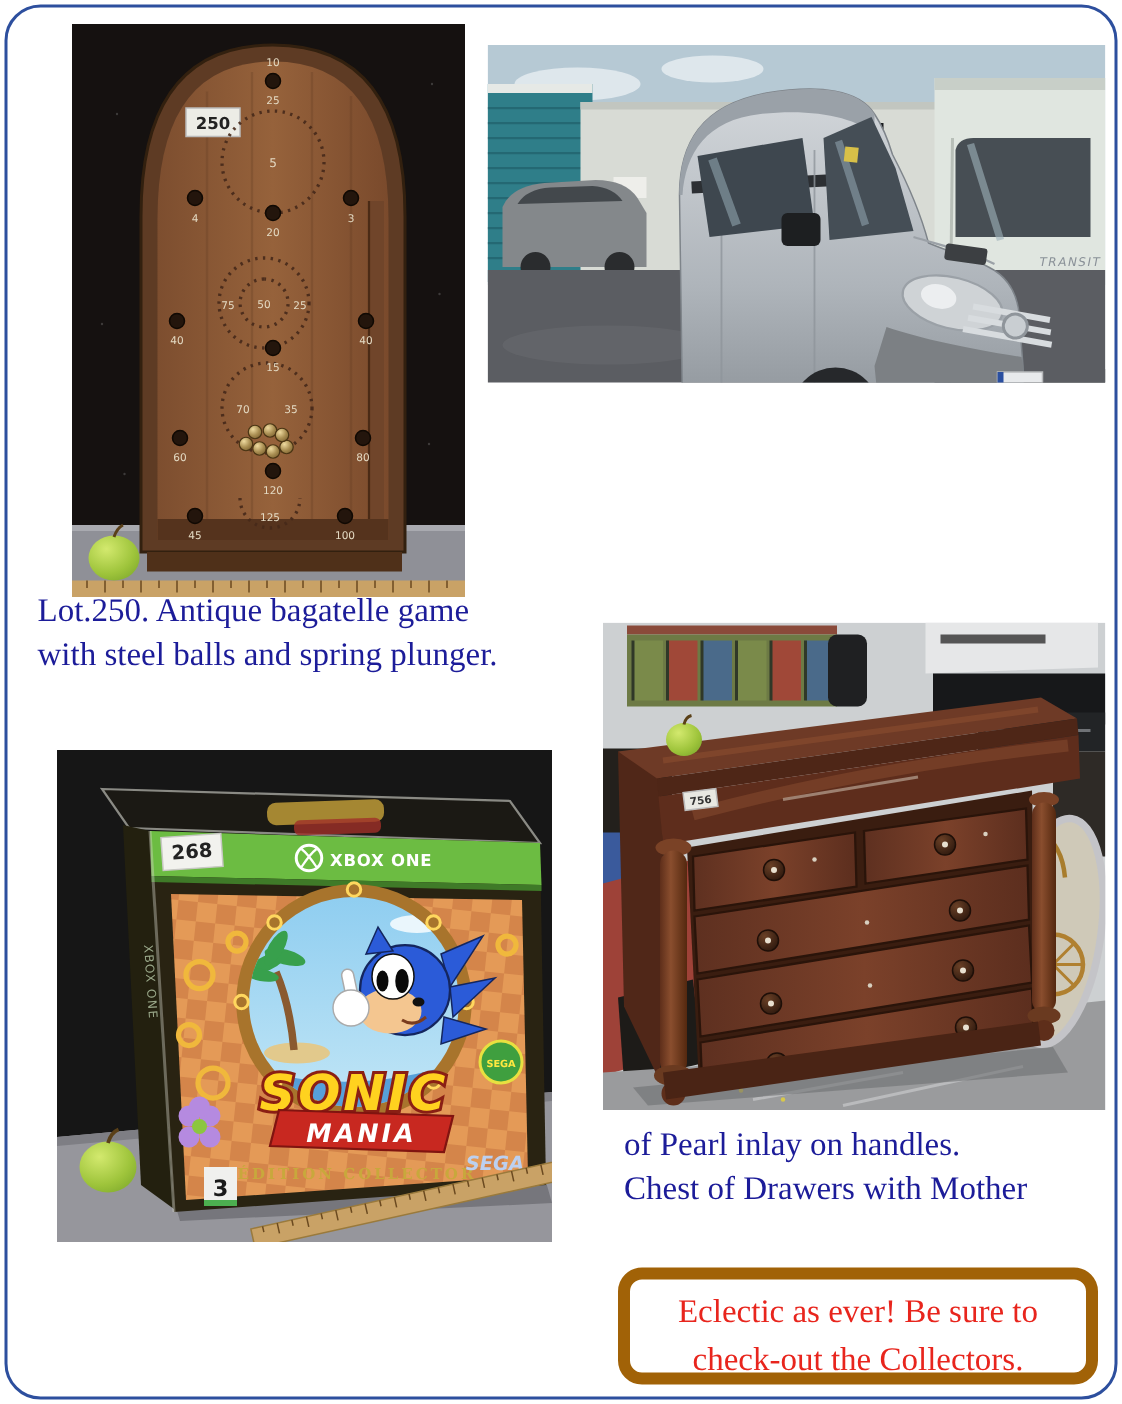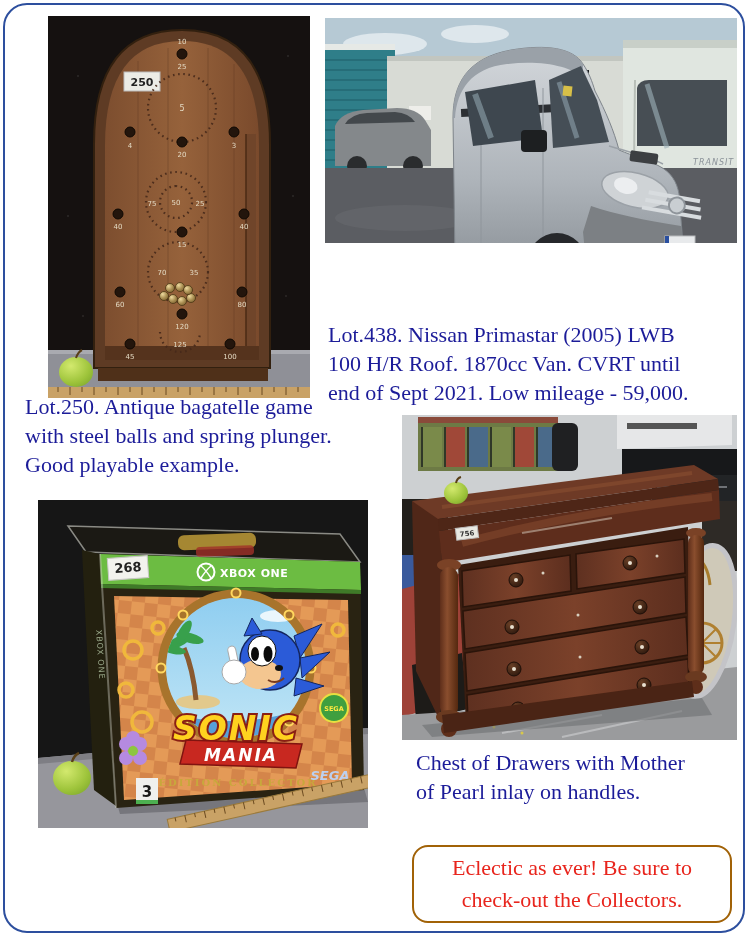--- a/index.html
+++ b/index.html
@@ -5,21 +5,21 @@
   html,body{margin:0;padding:0;background:#ffffff;}
   .page{position:relative;width:748px;height:936px;background:#ffffff;overflow:hidden;
         font-family:"Liberation Serif","DejaVu Serif",serif;}
   .page-border{position:absolute;inset:3px;border:2px solid #2d4f9e;border-radius:24px;pointer-events:none;}
   .photo{position:absolute;overflow:hidden;}
   .photo svg{display:block;}
   .caption{position:absolute;color:#1c1c99;font-size:22px;line-height:29px;font-weight:500;}
   .caption div{white-space:nowrap;}
   .caption.center{text-align:center;}
   .notice{position:absolute;left:412px;top:845px;width:320px;height:78px;box-sizing:border-box;
-          border:2px solid #a16207;border-radius:16px;color:#e8251d;font-size:22px;line-height:32px;
+          border:8px solid #a16207;border-radius:16px;color:#e8251d;font-size:22px;line-height:32px;
           text-align:center;padding-top:5px;font-weight:500;}
   svg text{font-family:"DejaVu Sans",sans-serif;}
 </style>
 </head>
 <body>
 
 <div class="page">
 
   <div class="photo" style="left:48px;top:16px;width:262px;height:382px">
     <svg width="262" height="382" viewBox="0 0 262 382">
@@ -120,21 +120,21 @@
           <circle cx="132" cy="271" r="4.5"></circle>
         <circle cx="140" cy="274" r="4.5"></circle>
       </g>
       <g>
         <ellipse cx="28" cy="356" rx="17" ry="15" fill="url(#b-apple)"></ellipse>
         <path d="M28,342 q2,-6 6,-8" stroke="#5a4018" stroke-width="2" fill="none"></path>
       </g>
     </svg>
   </div>
 
-  <div class="photo" style="left:325px;top:18px;width:412px;height:225px">
+  <div class="photo" style="left:325px;top:30px;width:412px;height:225px">
     <svg width="412" height="304" viewBox="0 0 412 304">
       <defs>
         <linearGradient id="v-body" x1="0" y1="0" x2="0" y2="1">
           <stop offset="0" stop-color="#d3d7db"></stop>
             <stop offset="0.55" stop-color="#aeb4ba"></stop>
             <stop offset="1" stop-color="#858b91"></stop>
         </linearGradient>
       </defs>
       <rect width="412" height="160" fill="#b6c9d4"></rect>
       <g fill="#e9eff3" opacity="0.8">
@@ -492,35 +492,29 @@
           <text x="65" y="121" text-anchor="middle" font-size="7" font-weight="bold" fill="#333">756</text>
         </g>
       </g>
       <g>
         <ellipse cx="54" cy="78" rx="12" ry="11" fill="url(#c-apple)"></ellipse>
         <path d="M54,68 q1,-5 5,-6" stroke="#5a4018" stroke-width="2" fill="none"></path>
       </g>
     </svg>
   </div>
 
-  <div class="caption" style="left:328px;top:320px;width:414px">
-    <div>Lot.438. Nissan Primastar (2005) LWB</div>
-    <div>100 H/R Roof. 1870cc Van. CVRT until</div>
-    <div>end of Sept 2021. Low mileage - 59,000.</div>
-  </div>
 
   <div class="caption" style="left:25px;top:392px;width:300px">
     <div>Lot.250. Antique bagatelle game</div>
     <div>with steel balls and  spring plunger.</div>
-    <div>Good playable example.</div>
   </div>
 
   <div class="caption" style="left:416px;top:748px;width:320px">
+    <div>of Pearl inlay on handles.</div>
     <div>Chest of Drawers with Mother</div>
-    <div>of Pearl inlay on handles.</div>
   </div>
 
 
   <div class="notice">
     <div>Eclectic as ever! Be sure to</div>
     <div>check-out the Collectors.</div>
   </div>
 
   <div class="page-border"></div>
 </div>

